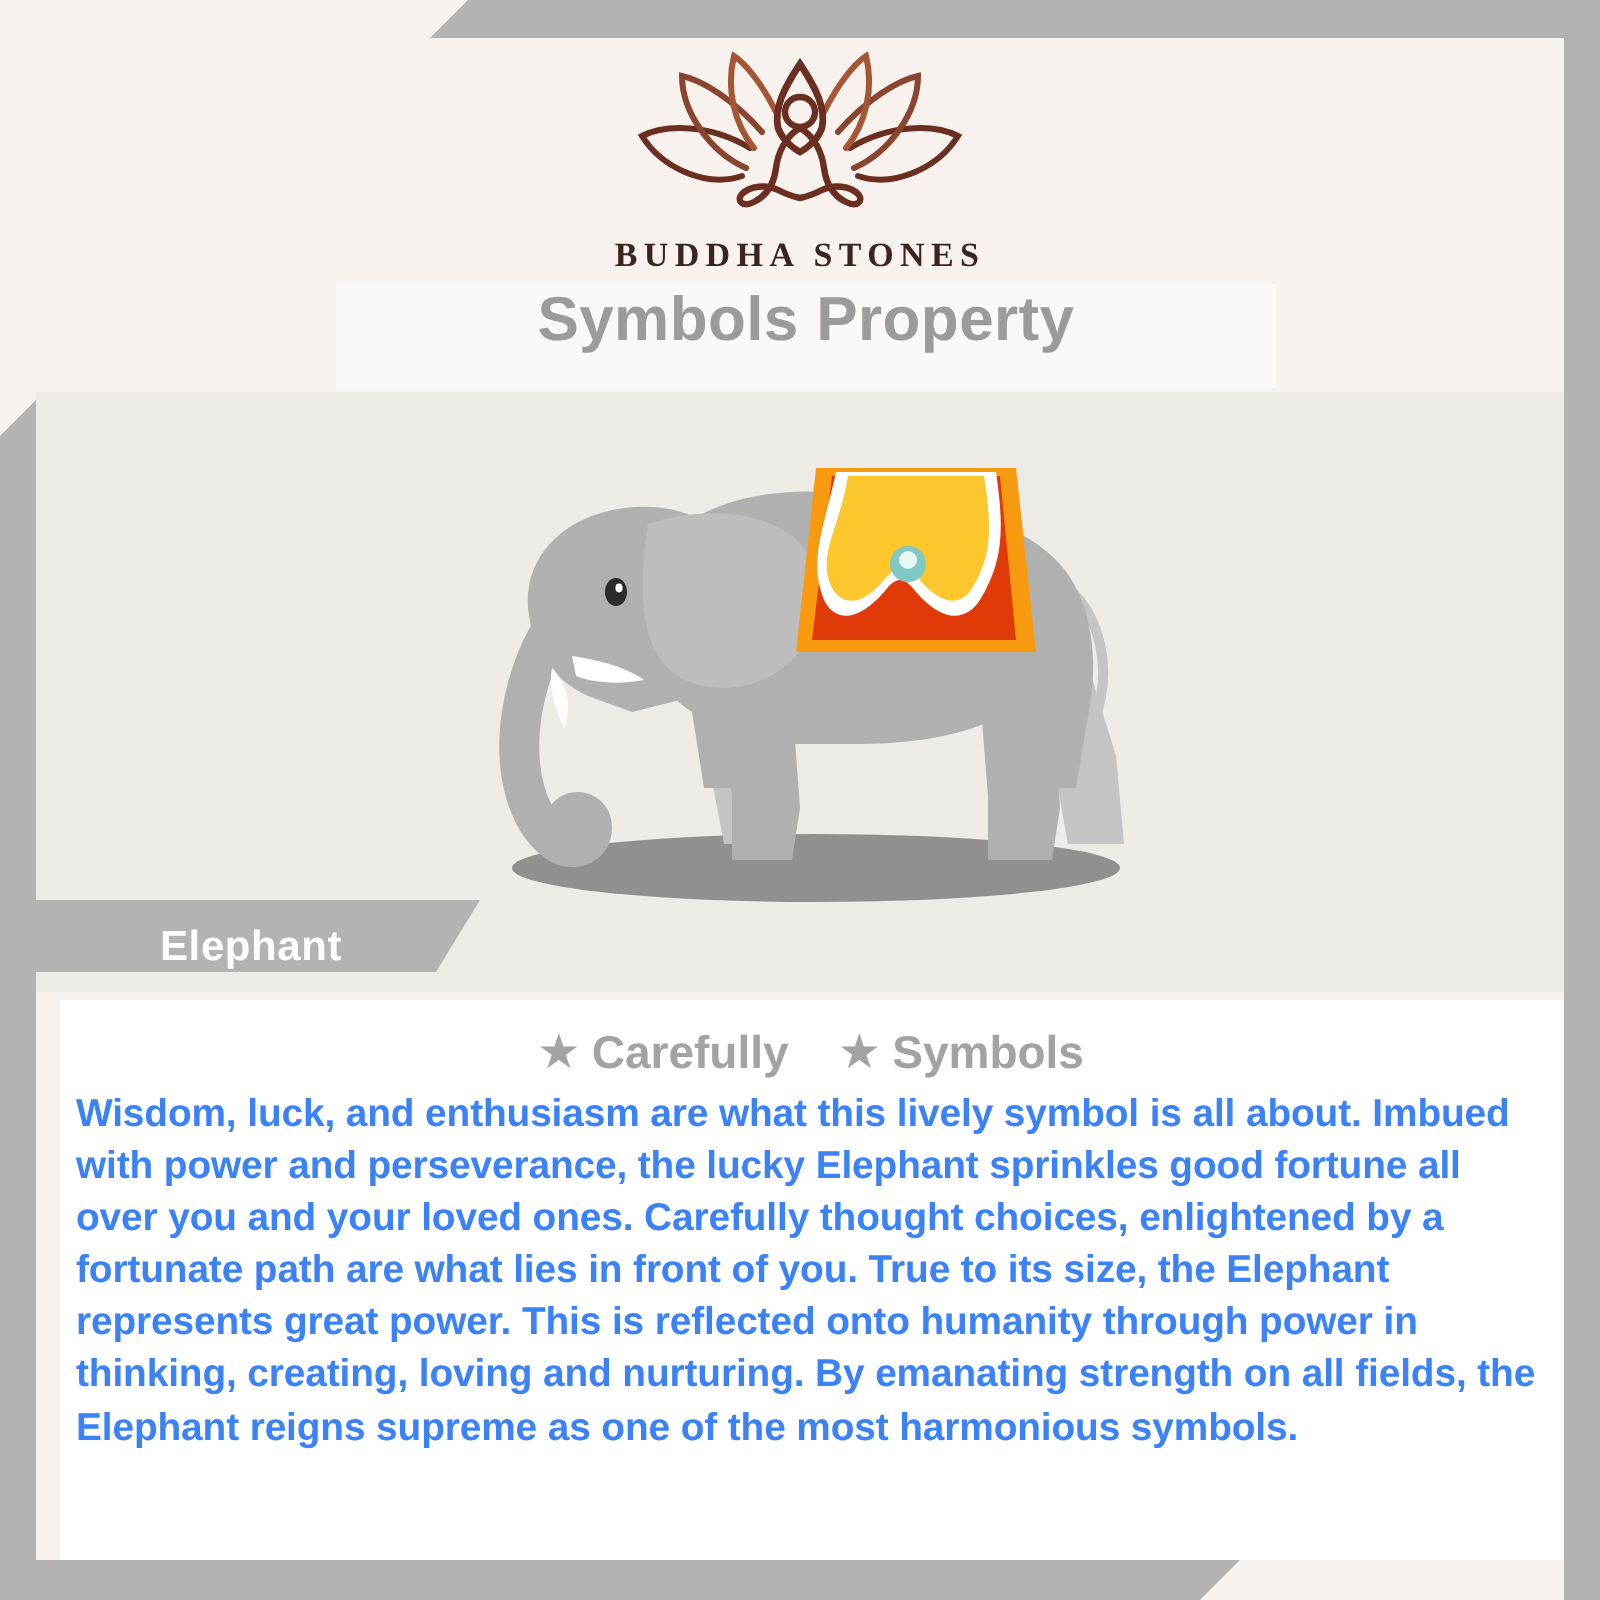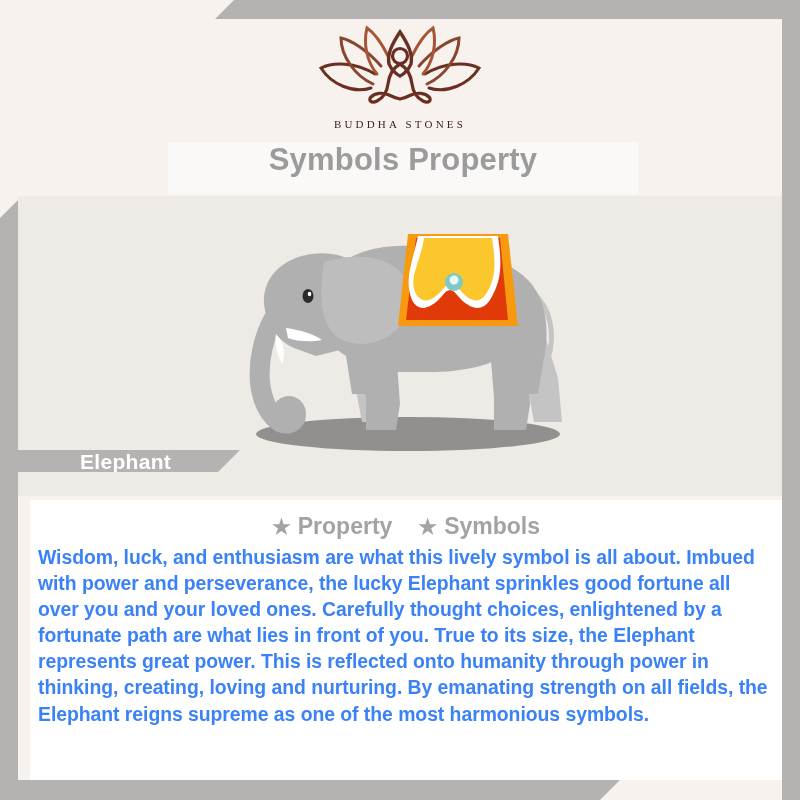--- a/index.html
+++ b/index.html
@@ -81,24 +81,24 @@
     width: 800px;
     text-align: center;
   }
   .logo-mark {
     display: block;
     margin: 0 auto;
   }
   .logo-word {
     margin-top: 4px;
     font-family: "Liberation Serif", serif;
-    font-size: 11px;
+    font-size: 17px;
     letter-spacing: 3.2px;
     color: #3a2520;
-    font-weight: 400;
+    font-weight: 700;
   }
 
   
   .title-band {
     position: absolute;
     top: 142px;
     left: 168px;
     width: 470px;
     height: 52px;
     background: rgba(255, 255, 255, 0.55);
@@ -130,25 +130,25 @@
     left: 50%;
     transform: translateX(-50%);
   }
 
   
   .name-banner {
     position: absolute;
     top: 450px;
     left: 0;
     width: 240px;
-    height: 22px;
+    height: 36px;
     background: #b5b3b1;
     clip-path: polygon(0 0, 100% 0, calc(100% - 22px) 100%, 0 100%);
     display: flex;
-    align-items: flex-start;
+    align-items: flex-end;
     z-index: 6;
   }
   .name-text {
     margin-left: 80px;
     color: #ffffff;
     font-size: 21px;
     font-weight: bold;
     letter-spacing: 0.3px;
   }
 
@@ -290,21 +290,21 @@
   </div>
 
   <div class="name-banner">
     <span class="name-text">Elephant</span>
   </div>
 
   <div class="text-panel">
     <div class="attrs">
       <div class="attr">
         <span class="star">★</span>
-        <span>Property</span>
+        <span>Carefully</span>
       </div>
       <div class="attr">
         <span class="star">★</span>
         <span>Symbols</span>
       </div>
     </div>
     <p class="body-copy">Wisdom, luck, and enthusiasm are what this lively symbol is all about. Imbued with power and perseverance, the lucky Elephant sprinkles good fortune all over you and your loved ones. Carefully thought choices, enlightened by a fortunate path are what lies in front of you. True to its size, the Elephant represents great power. This is reflected onto humanity through power in thinking, creating, loving and nurturing. By emanating strength on all fields, the Elephant reigns supreme as one of the most harmonious symbols.</p>
   </div>
 
 </div>

